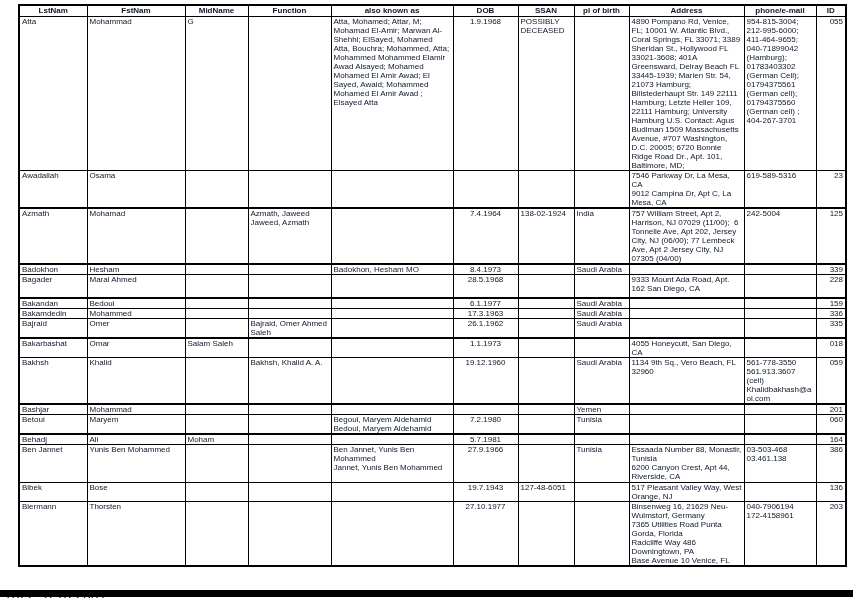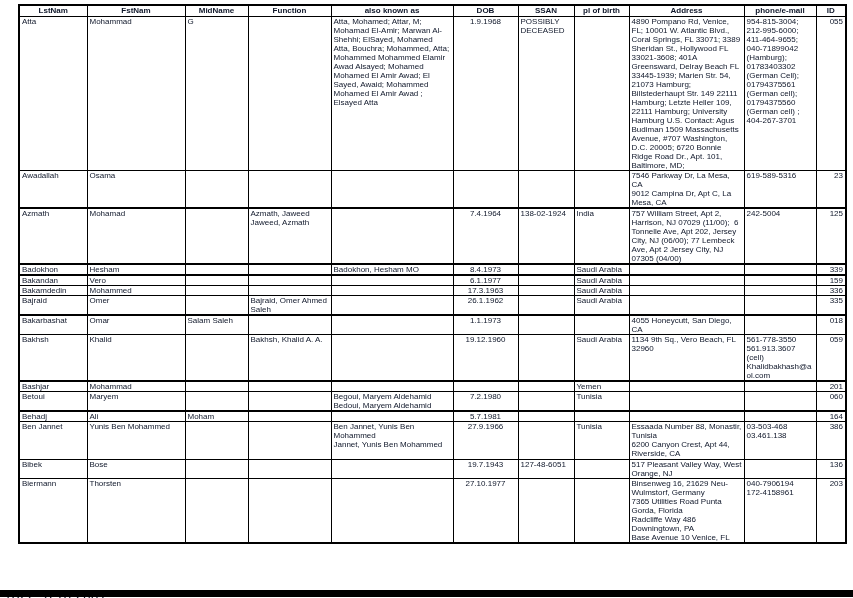--- a/index.html
+++ b/index.html
@@ -99,23 +99,36 @@
           <td class="col-midname"></td>
           <td class="col-function"></td>
           <td class="col-aka">Badokhon, Hesham MO</td>
           <td class="col-dob">8.4.1973</td>
           <td class="col-ssan"></td>
           <td class="col-birth">Saudi Arabia</td>
           <td class="col-address"></td>
           <td class="col-phone"></td>
           <td class="col-id">339</td>
         </tr>
+        <tr style="height: 23px;">
+          <td class="col-lstnam">Bagader</td>
+          <td class="col-fstnam">Maral Ahmed</td>
+          <td class="col-midname"></td>
+          <td class="col-function"></td>
+          <td class="col-aka"></td>
+          <td class="col-dob">28.5.1968</td>
+          <td class="col-ssan"></td>
+          <td class="col-birth"></td>
+          <td class="col-address">9333 Mount Ada Road, Apt. 162 San Diego, CA</td>
+          <td class="col-phone"></td>
+          <td class="col-id">228</td>
+        </tr>
         <tr class="sep" style="height: 9px;">
           <td class="col-lstnam">Bakandan</td>
-          <td class="col-fstnam">Vero</td>
+          <td class="col-fstnam">Bedoui</td>
           <td class="col-midname"></td>
           <td class="col-function"></td>
           <td class="col-aka"></td>
           <td class="col-dob">6.1.1977</td>
           <td class="col-ssan"></td>
           <td class="col-birth">Saudi Arabia</td>
           <td class="col-address"></td>
           <td class="col-phone"></td>
           <td class="col-id">159</td>
         </tr>

